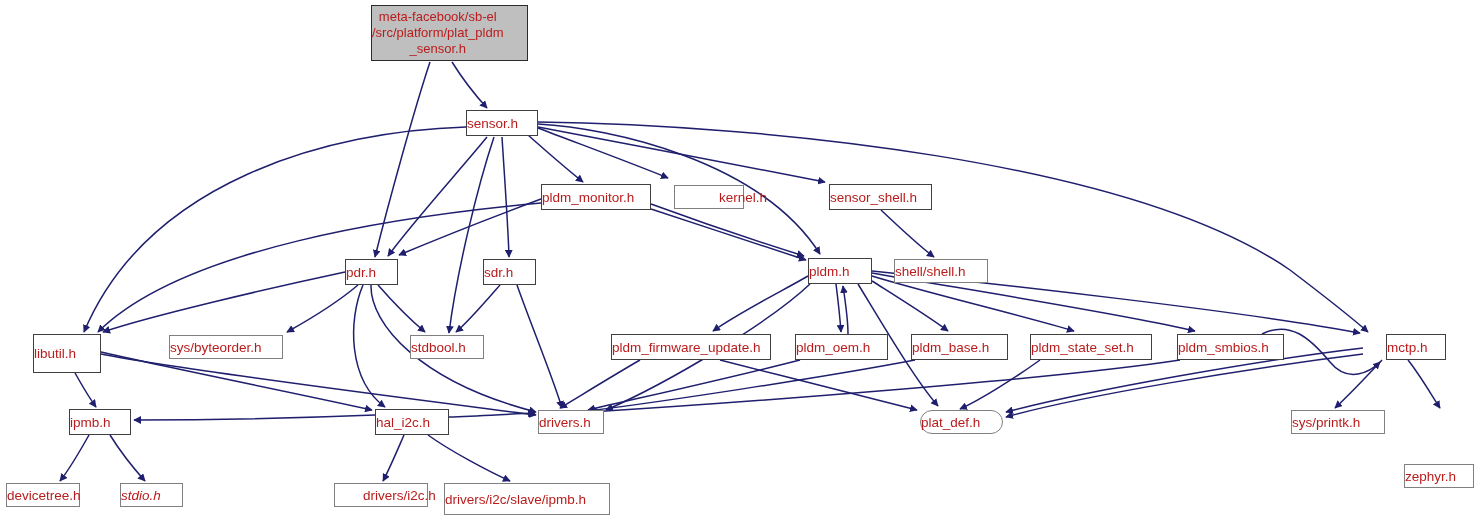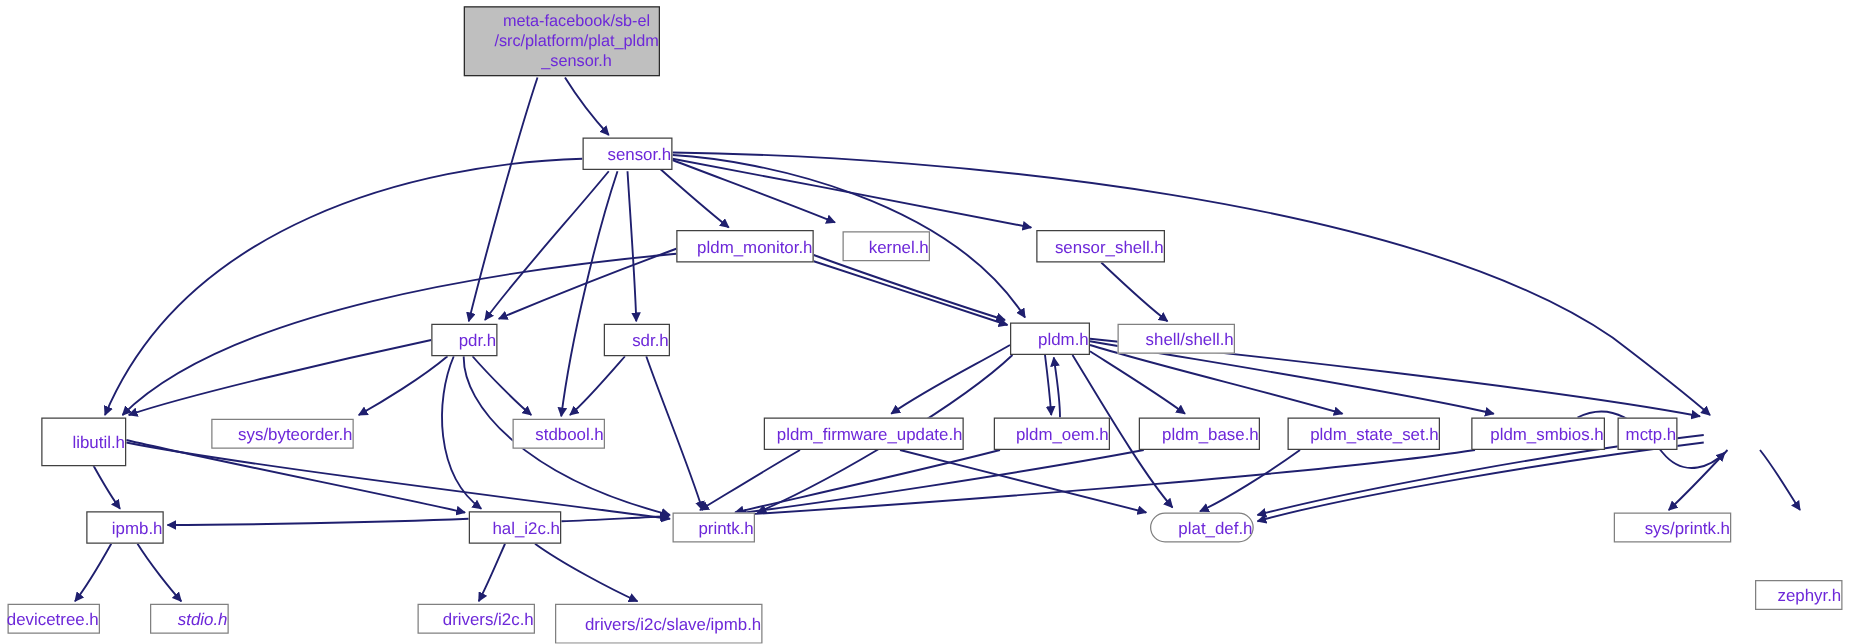--- a/index.html
+++ b/index.html
@@ -26,25 +26,25 @@
   .edge-path {
     fill: none;
     stroke: #1f1f6e;
     stroke-width: 1.5;
   }
   .node {
     position: absolute;
     box-sizing: border-box;
     display: flex;
     align-items: center;
-    justify-content: flex-end;
+    justify-content: flex-start;
     text-align: center;
     background: #ffffff;
     border: 1px solid #808080;
-    color: #6d28d9;
+    color: #b91c1c;
     font-size: 13.5px;
     line-height: 15px;
     white-space: pre-line;
     z-index: 3;
   }
   .node.strong {
     border: 1.6px solid #404040;
   }
   .node.root {
     background: #bfbfbf;
@@ -131,24 +131,24 @@
       <div class="node strong" style="left: 808px; top: 258px; width: 64px; height: 26px;"><span>pldm.h</span></div>
       <div class="node" style="left: 894px; top: 259px; width: 94px; height: 24px;"><span>shell/shell.h</span></div>
       <div class="node strong" style="left: 33px; top: 334px; width: 68px; height: 39px;"><span>libutil.h</span></div>
       <div class="node" style="left: 169px; top: 335px; width: 114px; height: 24px;"><span>sys/byteorder.h</span></div>
       <div class="node" style="left: 410px; top: 335px; width: 74px; height: 24px;"><span>stdbool.h</span></div>
       <div class="node strong" style="left: 611px; top: 334px; width: 160px; height: 26px;"><span>pldm_firmware_update.h</span></div>
       <div class="node strong" style="left: 795px; top: 334px; width: 93px; height: 26px;"><span>pldm_oem.h</span></div>
       <div class="node strong" style="left: 911px; top: 334px; width: 97px; height: 26px;"><span>pldm_base.h</span></div>
       <div class="node strong" style="left: 1030px; top: 334px; width: 122px; height: 26px;"><span>pldm_state_set.h</span></div>
       <div class="node strong" style="left: 1177px; top: 334px; width: 107px; height: 26px;"><span>pldm_smbios.h</span></div>
-      <div class="node strong" style="left: 1294px; top: 334px; width: 48px; height: 26px;"><span>mctp.h</span></div>
+      <div class="node strong" style="left: 1386px; top: 334px; width: 60px; height: 26px;"><span>mctp.h</span></div>
       <div class="node strong" style="left: 69px; top: 409px; width: 62px; height: 26px;"><span>ipmb.h</span></div>
       <div class="node strong" style="left: 375px; top: 409px; width: 74px; height: 26px;"><span>hal_i2c.h</span></div>
-      <div class="node" style="left: 538px; top: 410px; width: 66px; height: 24px;"><span>printk.h</span></div>
+      <div class="node" style="left: 538px; top: 410px; width: 66px; height: 24px;"><span>drivers.h</span></div>
       <div class="node" style="left: 920px; top: 410px; width: 83px; height: 24px; border-radius: 12px;"><span>plat_def.h</span></div>
       <div class="node" style="left: 1291px; top: 410px; width: 94px; height: 24px;"><span>sys/printk.h</span></div>
       <div class="node" style="left: 1404px; top: 420px; width: 70px; height: 24px; margin-top: 44px;"><span>zephyr.h</span></div>
       <div class="node" style="left: 6px; top: 483px; width: 74px; height: 24px;"><span>devicetree.h</span></div>
       <div class="node" style="left: 120px; top: 483px; width: 63px; height: 24px; font-style: italic;"><span>stdio.h</span></div>
       <div class="node" style="left: 334px; top: 483px; width: 94px; height: 24px; padding-left: 28px;"><span>drivers/i2c.h</span></div>
       <div class="node" style="left: 444px; top: 483px; width: 166px; height: 32px;"><span>drivers/i2c/slave/ipmb.h</span></div>
     </div>
 </div>
 

